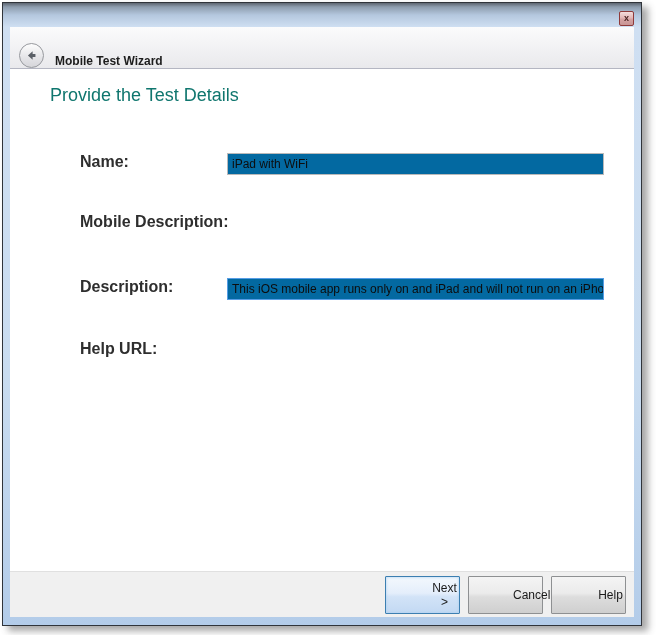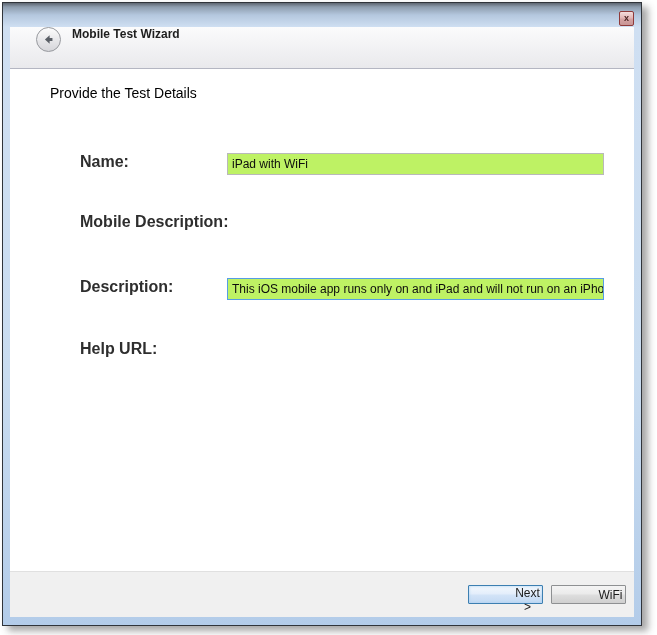--- a/index.html
+++ b/index.html
@@ -25,58 +25,58 @@
     cursor:default;
   }
 
   .panel { width:100%; height:100%; background:#ffffff; display:flex; flex-direction:column; }
 
   
   .header {
     height:42px; flex:0 0 42px;
     background:linear-gradient(180deg,#fbfbfc 0%,#f1f1f3 55%,#e9e9ec 100%);
     border-bottom:1px solid #b4b6c2;
-    display:flex; align-items:flex-start; padding-left:26px;
+    display:flex; align-items:flex-end; padding-left:9px;
   }
   .back-btn {
     width:25px; height:25px; border-radius:50%;
     border:1px solid #97999e;
     background:linear-gradient(180deg,#fdfdfd 0%,#e4e4e7 60%,#d6d6da 100%);
     display:flex; align-items:center; justify-content:center;
   }
   .win-title { margin-left:11px; font-size:12px; font-weight:bold; color:#1d1d1d; }
 
   
   .content { position:relative; flex:1 1 auto; background:#ffffff; }
-  .page-heading { position:absolute; left:40px; top:16px; font-size:14px; color:#000000; }
+  .page-heading { position:absolute; left:40px; top:16px; font-size:18px; color:#0f766e; }
 
   .row { position:absolute; left:0; width:100%; height:24px; }
   .row-name  { top:84px; }
   .row-brief { top:144px; }
   .row-desc  { top:209px; }
   .row-help  { top:271px;padding-left:28px; }
 
   .field-label { position:absolute; left:70px; top:0; font-size:16px; font-weight:bold; color:#2e2e2e; }
 
   .textbox {
     position:absolute; left:217px; top:0; width:377px; height:22px;
-    border:1px solid #b9b9b9; background:#bef264;
+    border:1px solid #b9b9b9; background:#0369a1;
     font-size:12px; color:#0d0d0d; padding:0 4px; line-height:20px;
     font-family:"Liberation Sans", sans-serif;
   }
   input.textbox { outline:none; }
   .textbox.focused { border-color:#569de5; white-space:nowrap; overflow:hidden; }
 
   
   .footer {
     flex:0 0 46px; background:#f0f0f0; border-top:1px solid #e0e0e0;
     display:flex; align-items:center; justify-content:flex-end; gap:8px; padding-right:8px;
   }
   .btn {
-    width:75px; height:19px; font-size:12px; color:#1a1a1a;
+    width:75px; height:38px; font-size:12px; color:#1a1a1a;
     border:1px solid #8e9092; border-radius:1px;
     background:linear-gradient(180deg,#f4f4f4 0%,#ebebeb 45%,#dddddd 55%,#cfcfcf 100%);
     font-family:"Liberation Sans", sans-serif;
     padding-left:44px;
   }
   .btn.default {
     border-color:#3c7fb1;
     background:linear-gradient(180deg,#f3f8fd 0%,#e4eefb 45%,#d2e3f7 55%,#c3d9f3 100%);
     box-shadow:inset 0 0 3px #a9d0f0;
   }
@@ -119,18 +119,19 @@
           <div class="textbox focused"><span>This iOS mobile app runs only on and iPad and will not run on an iPhone. This</span></div>
         </div>
 
         <div class="row row-help">
           <span class="field-label">Help URL:</span>
         </div>
       </div>
 
       <div class="footer">
         <button class="btn default">Next &gt;</button>
-        <button class="btn">WiFi</button>
+        <button class="btn">Cancel</button>
+        <button class="btn">Help</button>
       </div>
 
     </div>
   </div>
 </div>
 
 </body></html>

